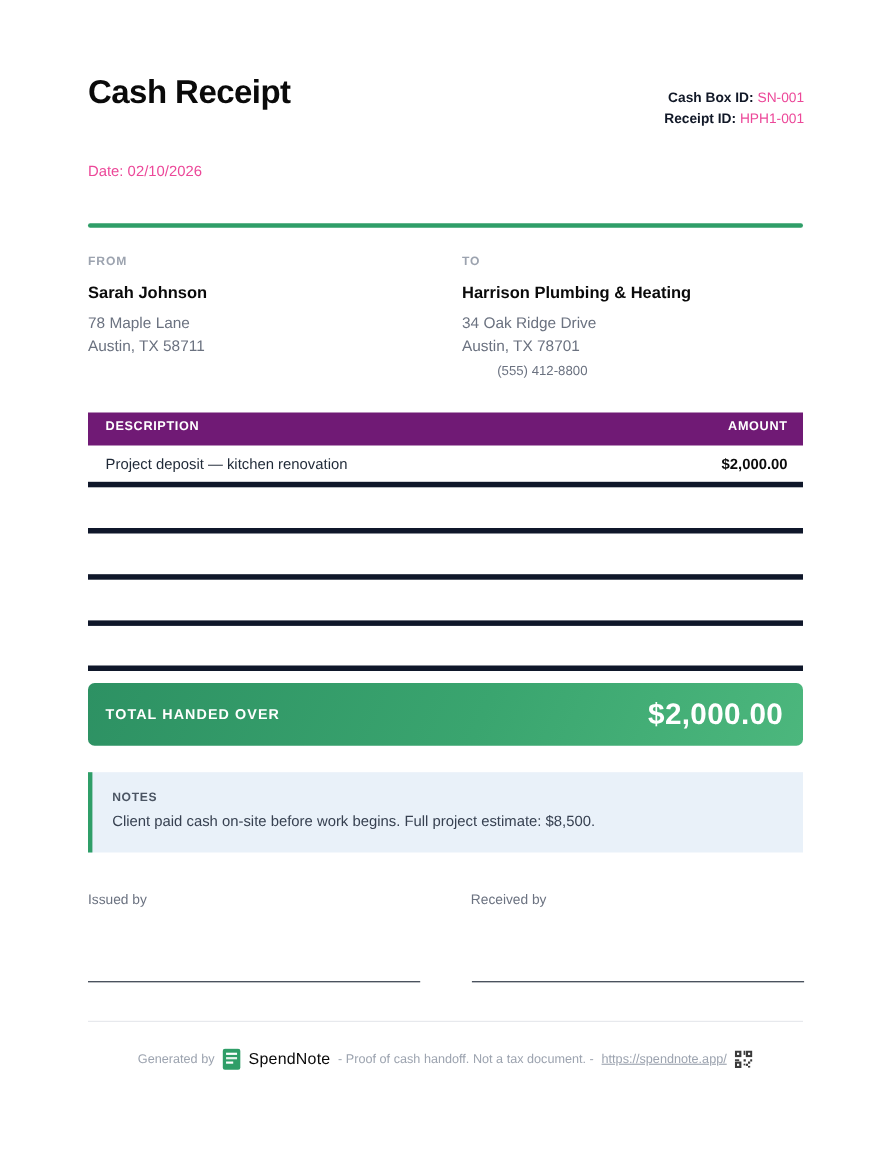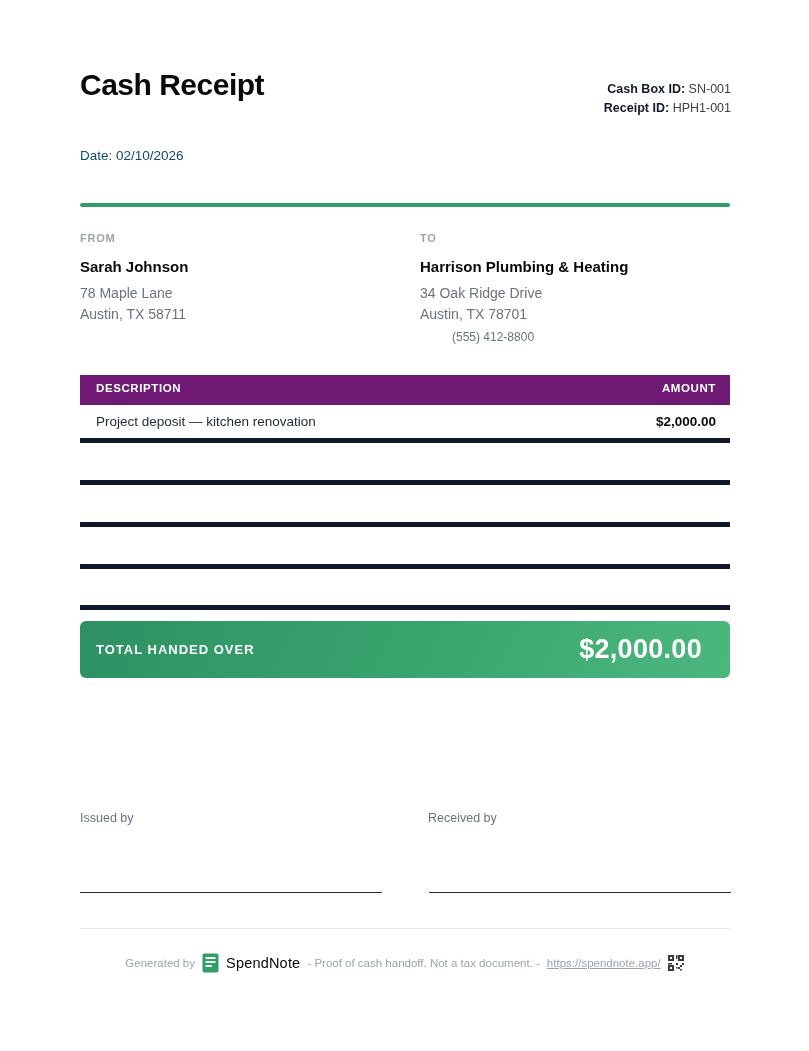--- a/index.html
+++ b/index.html
@@ -16,24 +16,24 @@
   
   .title {
     position: absolute; left: 80px; top: 68px;
     font-size: 30px; font-weight: bold; letter-spacing: -0.5px; color: #0a0a0a;
   }
   .id-block {
     position: absolute; right: 78px; top: 80px;
     text-align: right; font-size: 12.5px; line-height: 19px;
   }
   .id-line .id-label { font-weight: bold; color: #111827; }
-  .id-line .id-value { color: #404040; }
+  .id-line .id-value { color: #ec4899; }
   .date-line {
     position: absolute; left: 80px; top: 148px;
-    font-size: 13.5px; color: #0c4a6e;
+    font-size: 13.5px; color: #ec4899;
   }
   .logo-wrap { position: absolute; left: 628px; top: 126px; width: 106px; height: 62px; }
 
   
   .top-divider {
     position: absolute; left: 80px; top: 203px; width: 650px; height: 4px;
     background: #2f9e68; border-radius: 2px;
   }
 
   
@@ -67,21 +67,21 @@
   .items-row.empty.last { height: 41px; }
   .cell-desc { font-size: 13.5px; color: #1f2937; }
   .cell-amt { font-size: 13.5px; font-weight: bold; color: #0a0a0a; }
 
   
   .total-bar {
     position: absolute; left: 80px; top: 621px; width: 650px; height: 57px;
     border-radius: 6px;
     background: linear-gradient(115deg, #2d9163 0%, #3aa56f 55%, #4cb77d 100%);
     display: flex; align-items: center; justify-content: space-between;
-    padding: 0 28px 0 16px; color: #ffffff;
+    padding: 0 18px 0 16px; color: #ffffff;
   }
   .total-label { font-size: 13px; font-weight: bold; letter-spacing: 1px; }
   .total-amount { font-size: 27px; font-weight: bold; letter-spacing: 0.3px; }
 
   
   .notes-box {
     position: absolute; left: 80px; top: 702px; width: 650px; height: 73px;
     background: #e9f1f9; border-left: 4px solid #2f9e68;
     padding: 17px 18px 0 18px;
   }
@@ -161,20 +161,24 @@
     <div class="items-row empty"></div>
     <div class="items-row empty"></div>
     <div class="items-row empty last"></div>
   </div>
 
   <div class="total-bar">
     <span class="total-label">TOTAL HANDED OVER</span>
     <span class="total-amount">$2,000.00</span>
   </div>
 
+  <div class="notes-box">
+    <div class="notes-label">NOTES</div>
+    <div class="notes-text">Client paid cash on-site before work begins. Full project estimate: $8,500.</div>
+  </div>
 
   <div class="sig-label issued">Issued by</div>
   <div class="sig-label received">Received by</div>
   <div class="sig-line issued"></div>
   <div class="sig-line received"></div>
 
   <div class="footer-divider"></div>
   <div class="footer">
     <span class="gen-by">Generated by</span>
     <svg class="brand-icon" viewBox="0 0 17 20">

